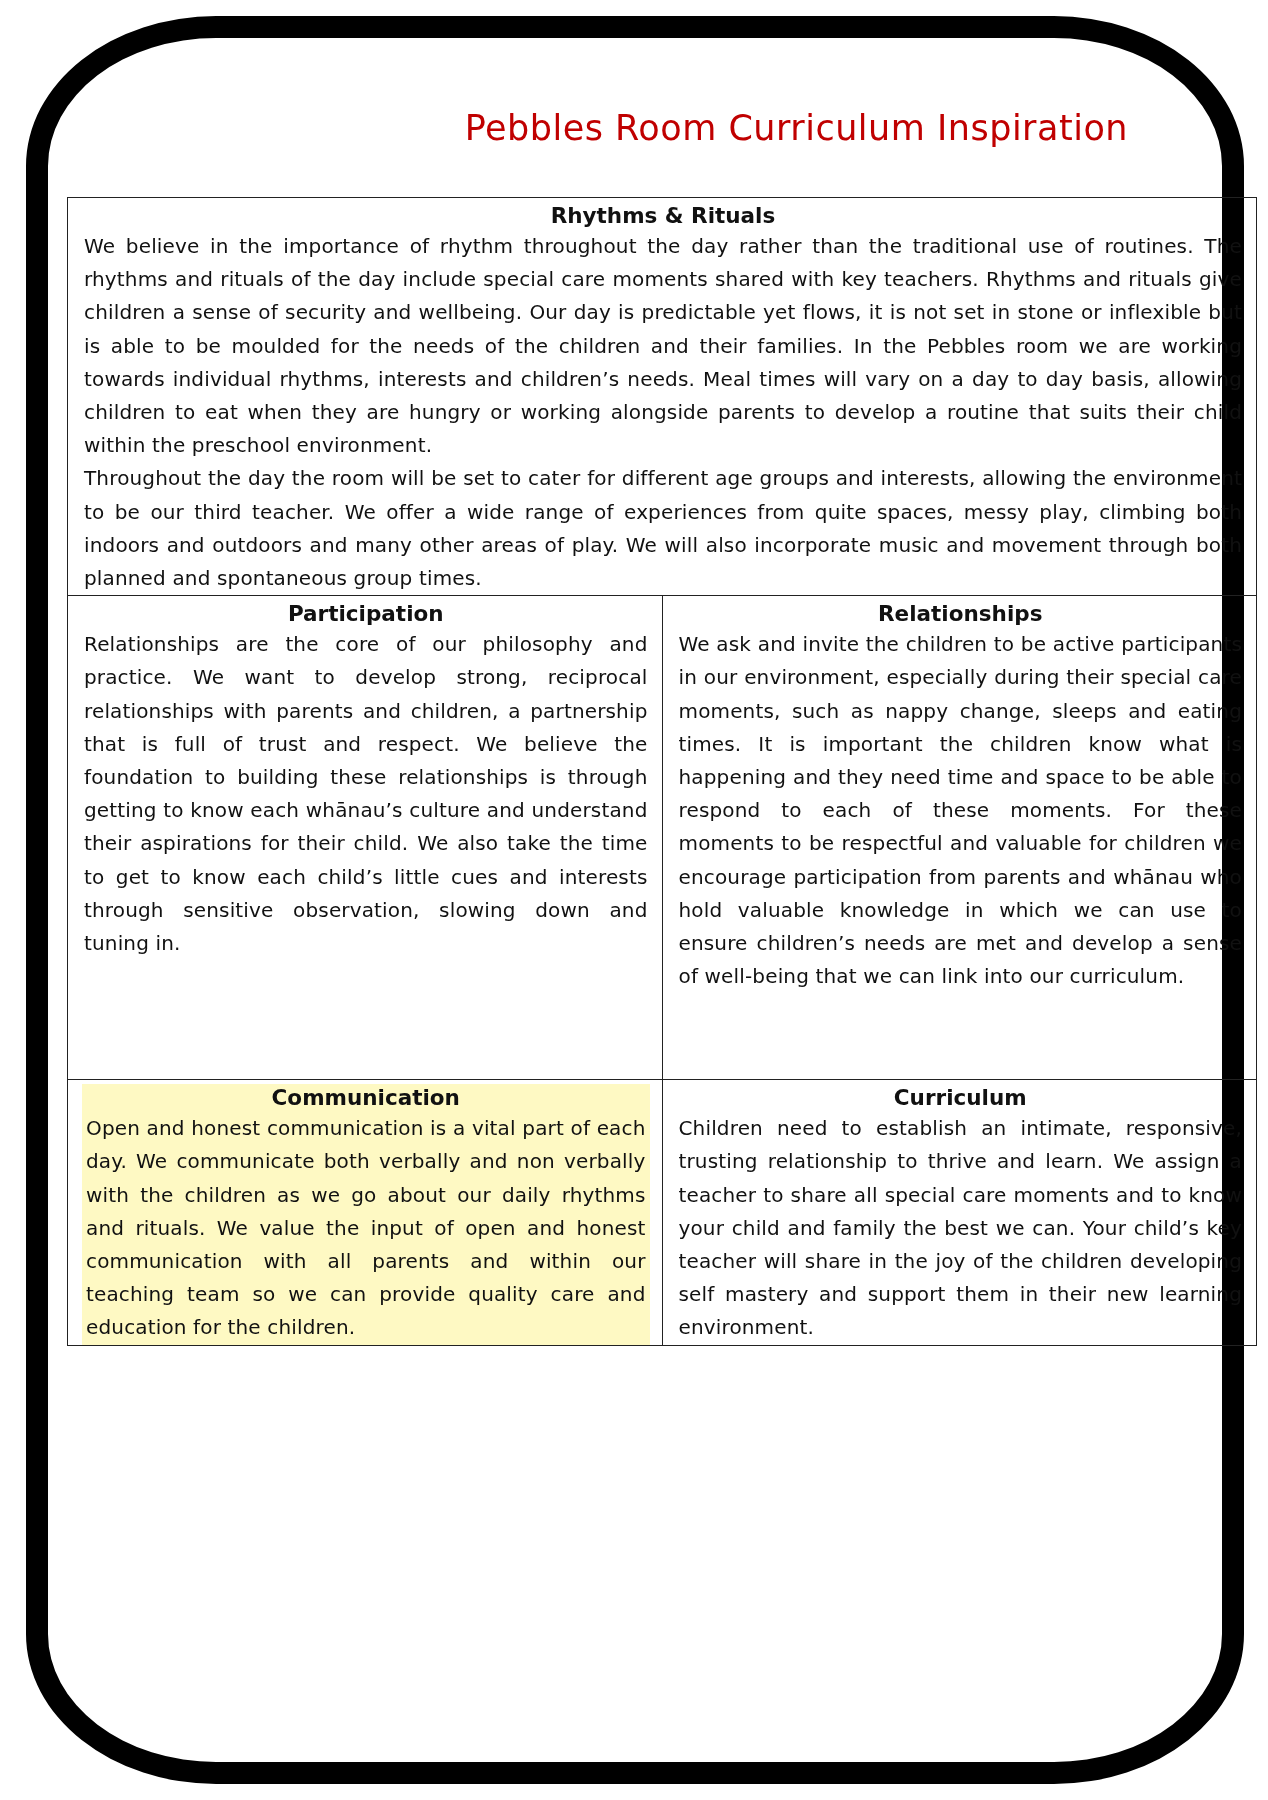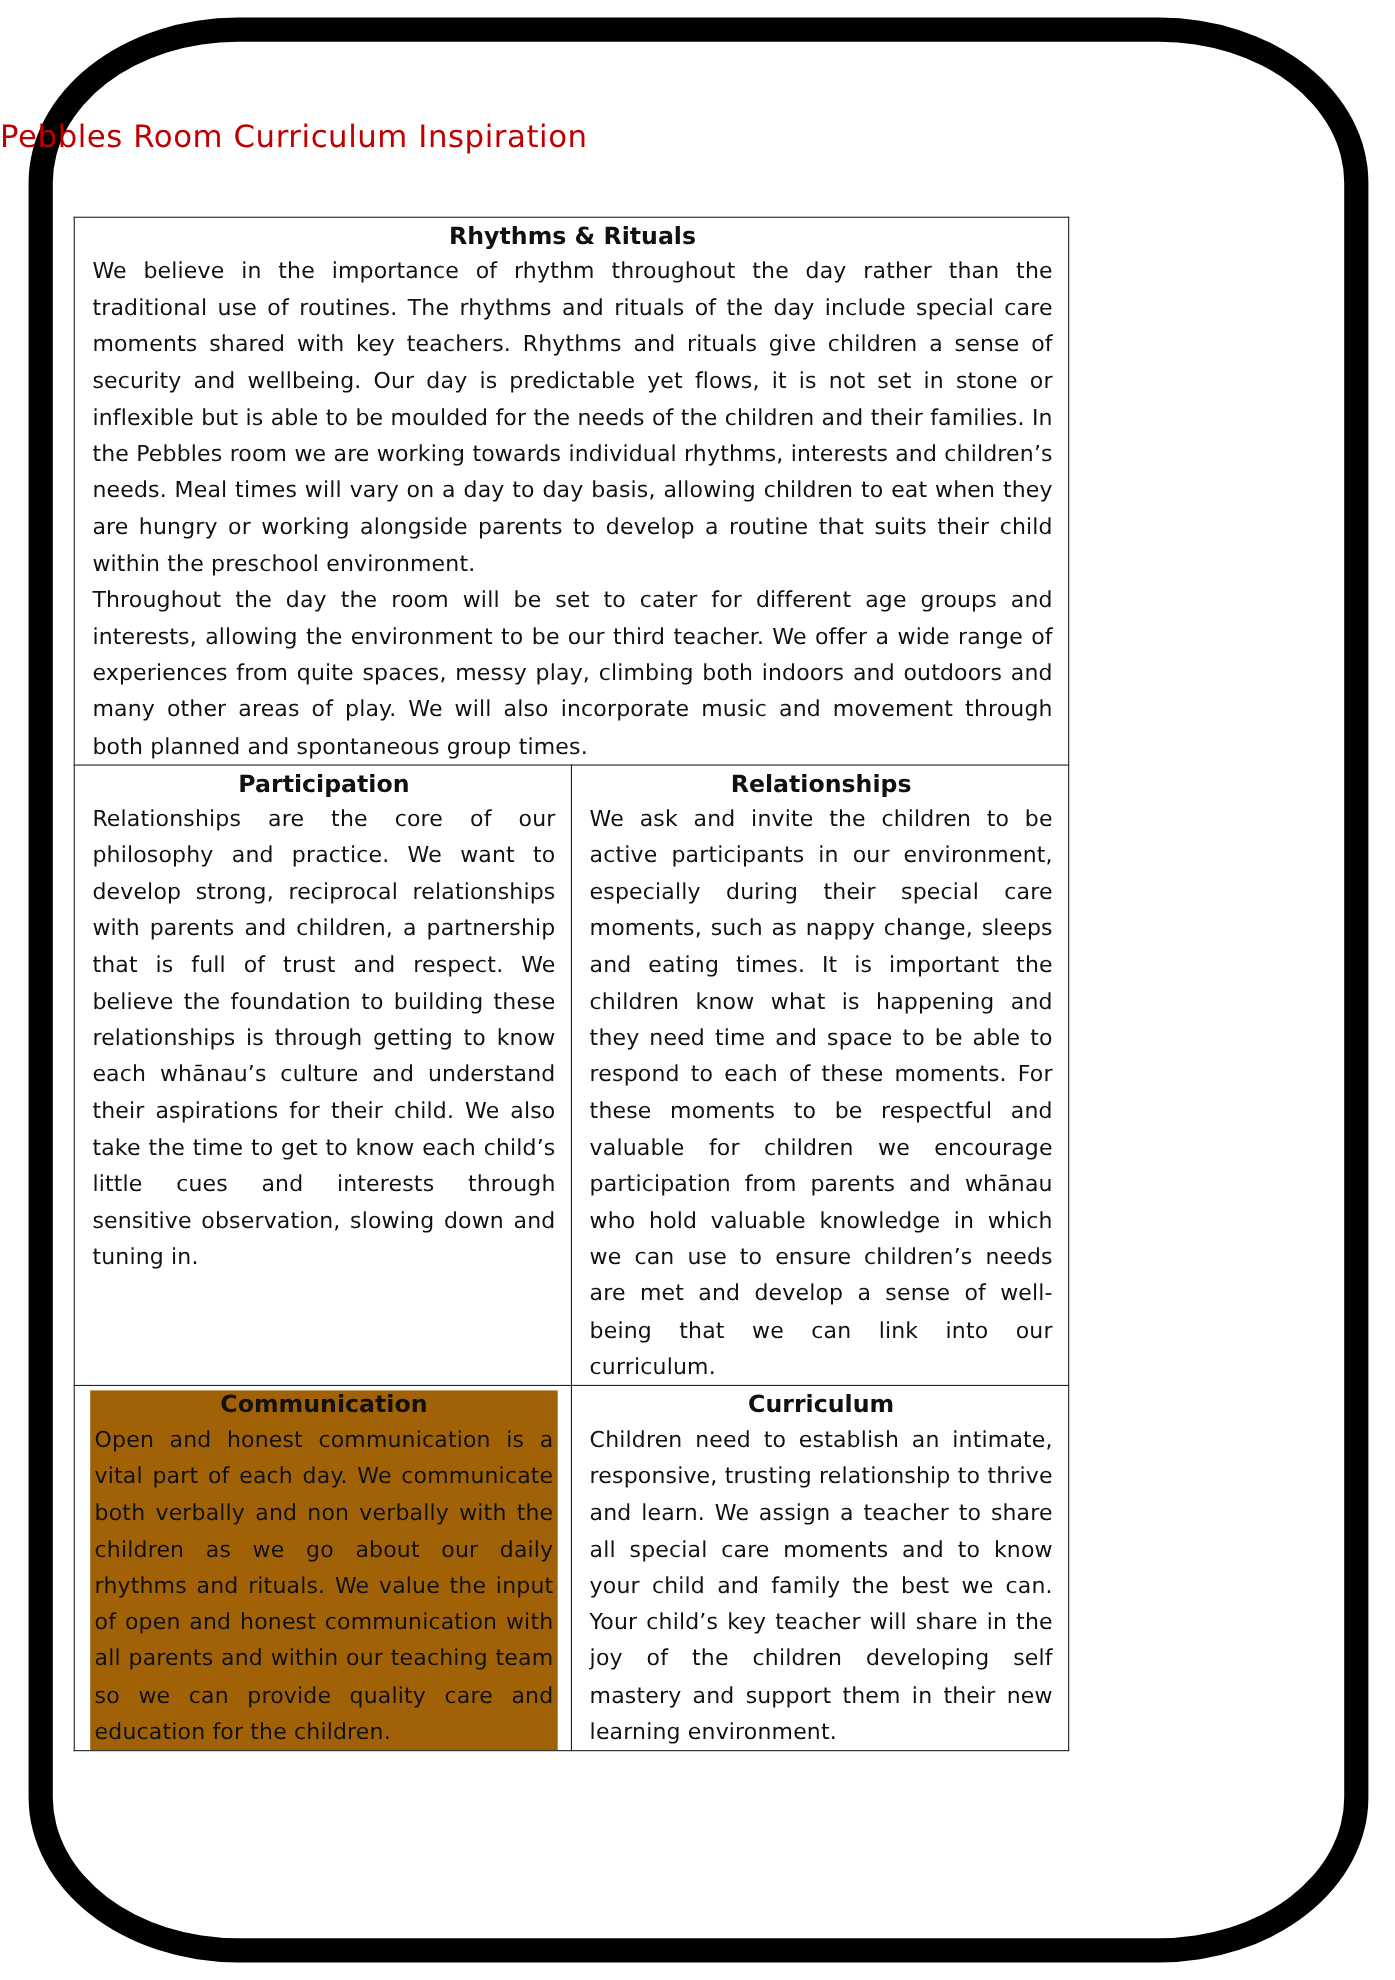--- a/index.html
+++ b/index.html
@@ -1,23 +1,23 @@
 <!DOCTYPE html>
 <html><head>
 <meta charset="utf-8">
 <style>
   html, body { margin: 0; padding: 0; background: #ffffff; }
   body { width: 1268px; height: 1800px; position: relative; overflow: hidden;
          font-family: "DejaVu Sans", sans-serif; color: #111; }
   .frame { position: absolute; left: 26px; top: 16px; width: 1218px; height: 1768px;
            box-sizing: border-box; border: 22px solid #000; border-radius: 190px / 150px;
            background: #fff; }
-  .title { position: absolute; left: 0; top: 108px; width: 1128px; text-align: left;
-           font-size: 28px; letter-spacing: 0.5px; }
-  .doc-table { position: absolute; left: 67px; top: 197px; width: 905px;
+  .title { position: absolute; left: 0; top: 108px; width: 1128px; text-align: right;
+           font-size: 35px; letter-spacing: 0.5px; }
+  .doc-table { position: absolute; left: 67px; top: 197px; width: 1190px;
                border-collapse: collapse; table-layout: fixed; }
   .doc-table td { border: 1.5px solid #222; vertical-align: top; padding: 0 14px 0 16px; }
   .cell-head { text-align: center; font-weight: bold; font-size: 21.5px; line-height: 28px;
                margin-top: 4px; }
   .cell-body { font-size: 20px; line-height: 33.2px; text-align: justify;
                letter-spacing: 0.15px; }
   .cell-body p { margin: 0; }
   .hl-wrap { background: #ffff00; margin: 0 -2px 0 -2px; padding: 0 4px 0 4px; }
   td.left-col { width: 557px; }
 </style>
@@ -44,21 +44,21 @@
       <div class="cell-head">Participation</div>
       <div class="cell-body">Relationships are the core of our philosophy and practice.  We want to develop strong, reciprocal relationships with parents and children, a partnership that is full of trust and respect.  We believe the foundation to building these relationships is through getting to know each whānau’s culture and understand their aspirations for their child.  We also take the time to get to know each child’s little cues and interests through sensitive observation, slowing down and tuning in.</div>
     </td>
     <td>
       <div class="cell-head">Relationships</div>
       <div class="cell-body">We ask and invite the children to be active participants in our environment, especially during their special care moments, such as nappy change, sleeps and eating times.  It is important the children know what is happening and they need time and space to be able to respond to each of these moments.  For these moments to be respectful and valuable for children we encourage participation from parents and whānau who hold valuable knowledge in which we can use to ensure children’s needs are met and develop a sense of well-being that we can link into our curriculum.</div>
     </td>
   </tr>
   <tr>
     <td class="left-col">
-      <div class="hl-wrap" style="background: #a16207;">
+      <div class="hl-wrap" style="background: #fef9c3;">
         <div class="cell-head">Communication</div>
         <div class="cell-body">Open and honest communication is a vital part of each day.  We communicate both verbally and non verbally with the children as we go about our daily rhythms and rituals.  We value the input of open and honest communication with all parents and within our teaching team so we can provide quality care and education for the children.</div>
       </div>
     </td>
     <td>
       <div class="cell-head">Curriculum</div>
       <div class="cell-body">Children need to establish an intimate, responsive, trusting relationship to thrive and learn.  We assign a teacher to share all special care moments and to know your child and family the best we can.  Your child’s key teacher will share in the joy of the children developing self mastery and support them in their new learning environment.</div>
     </td>
   </tr>
 </tbody>

